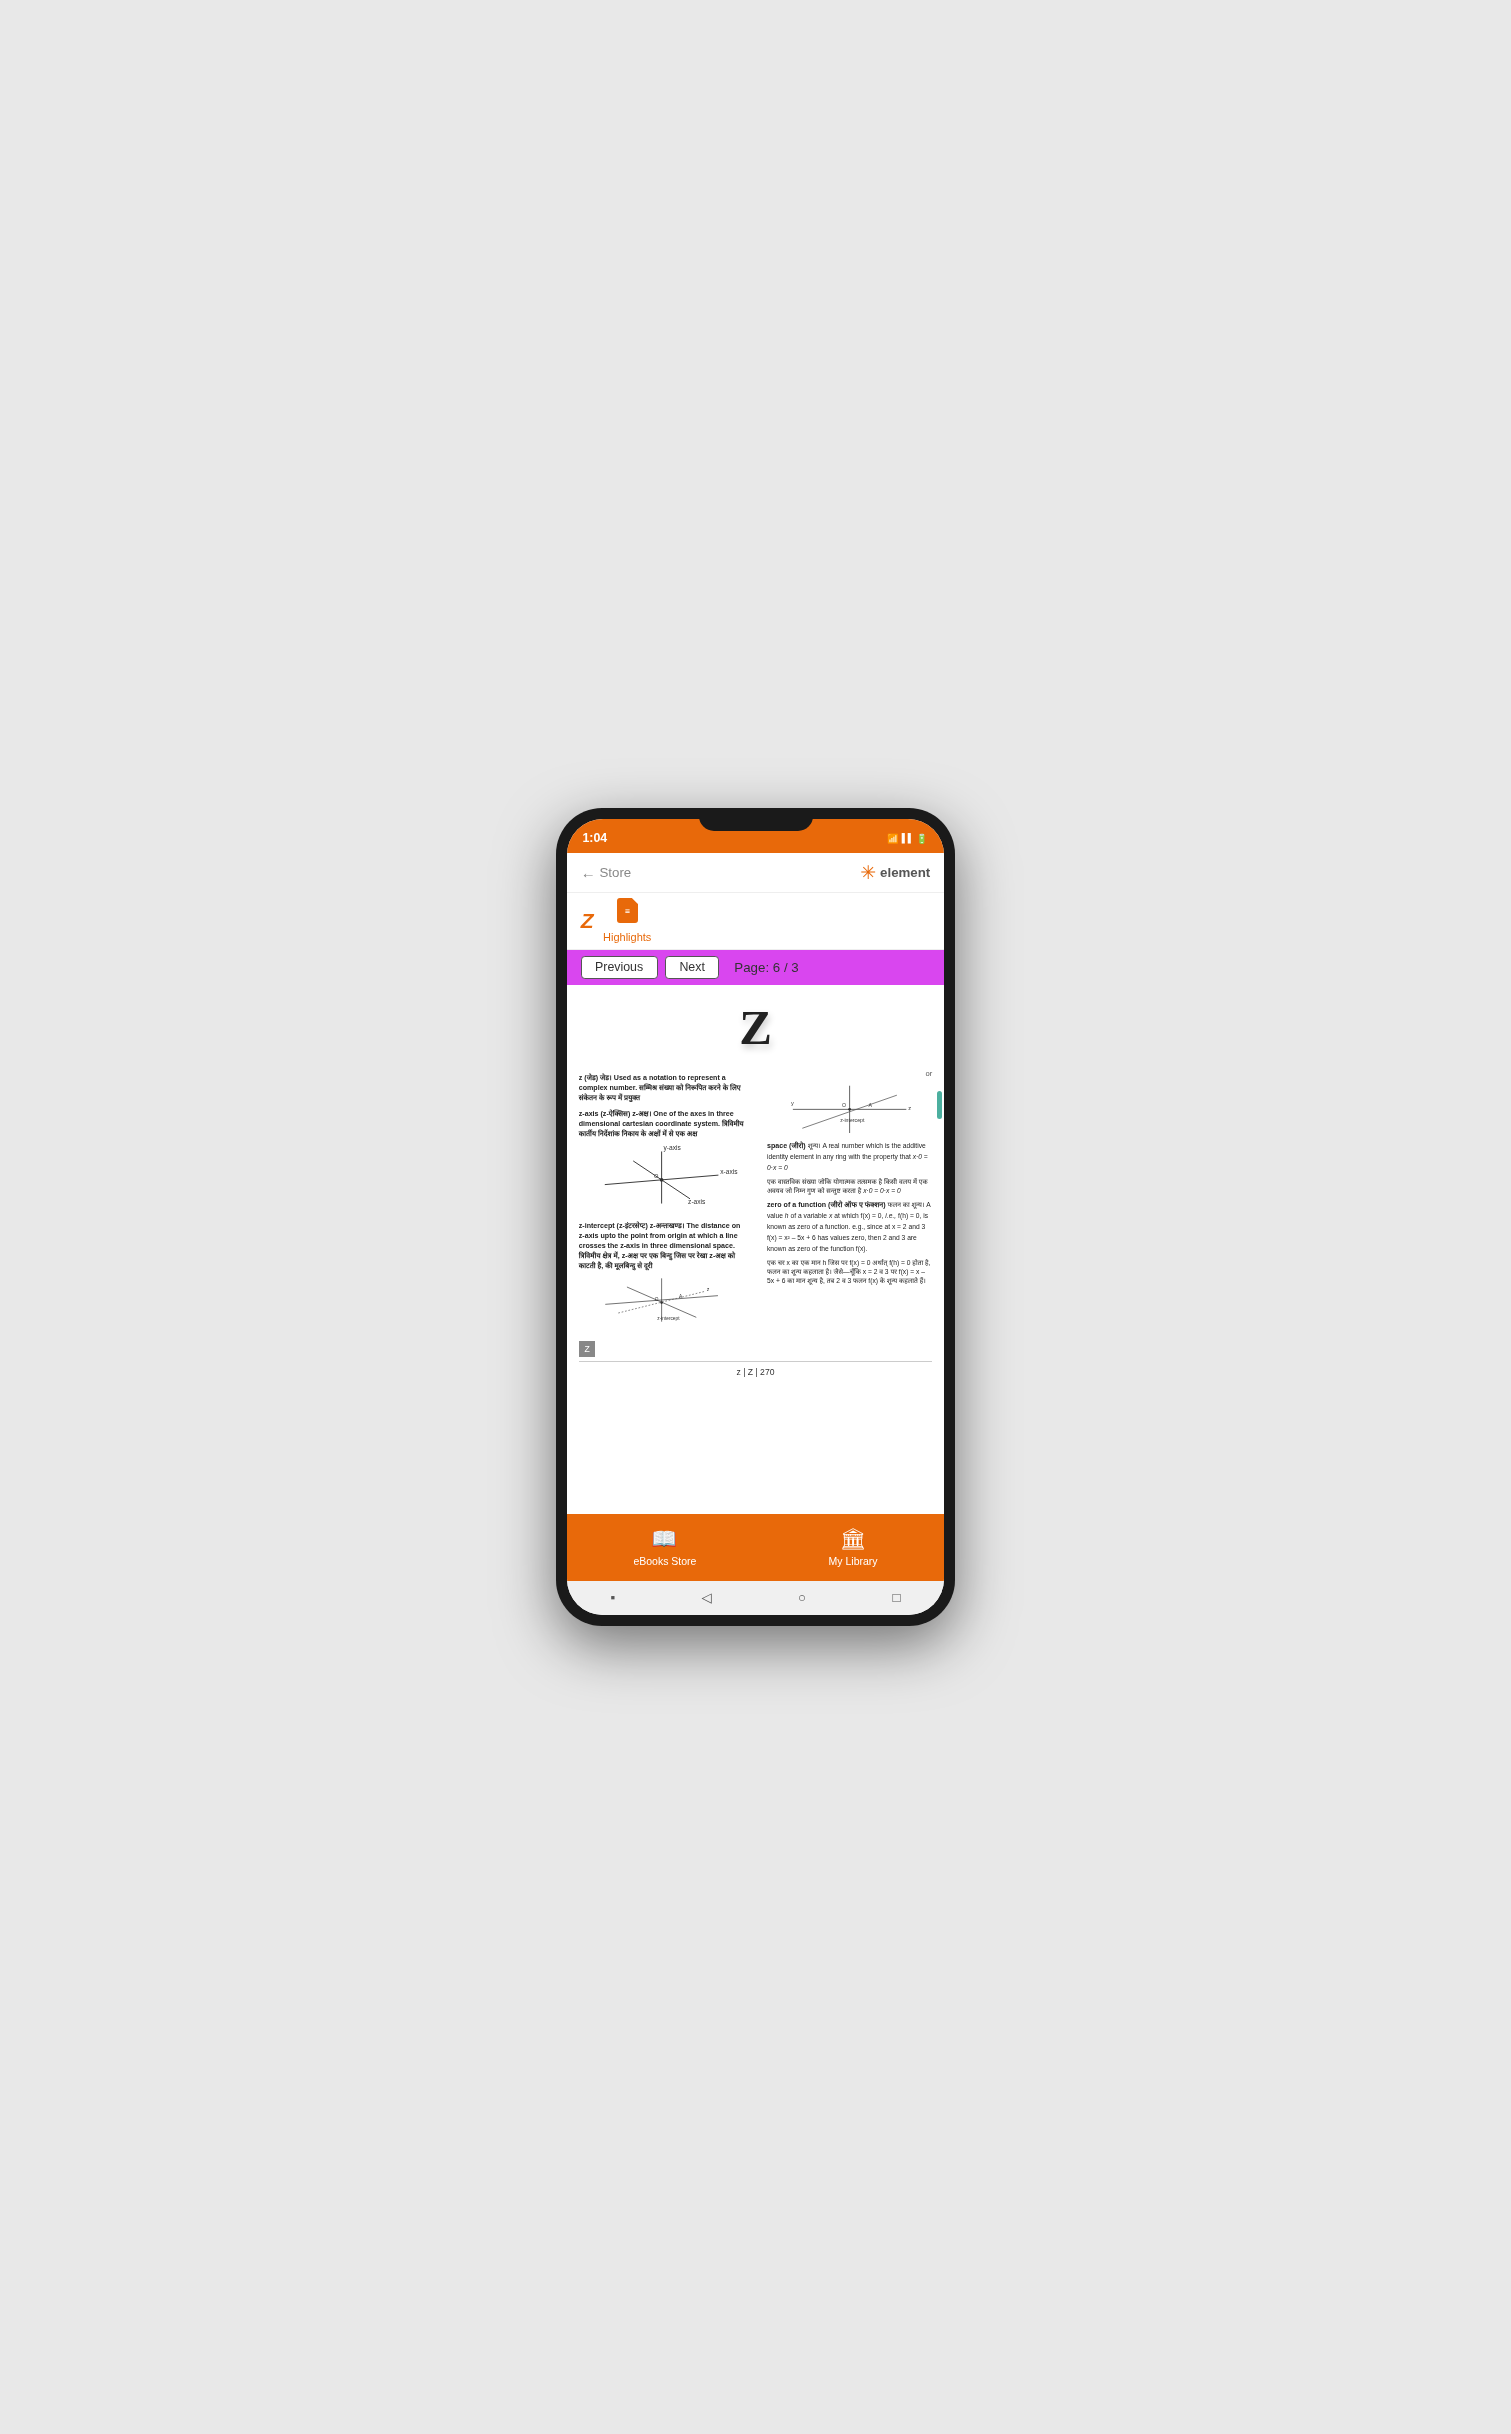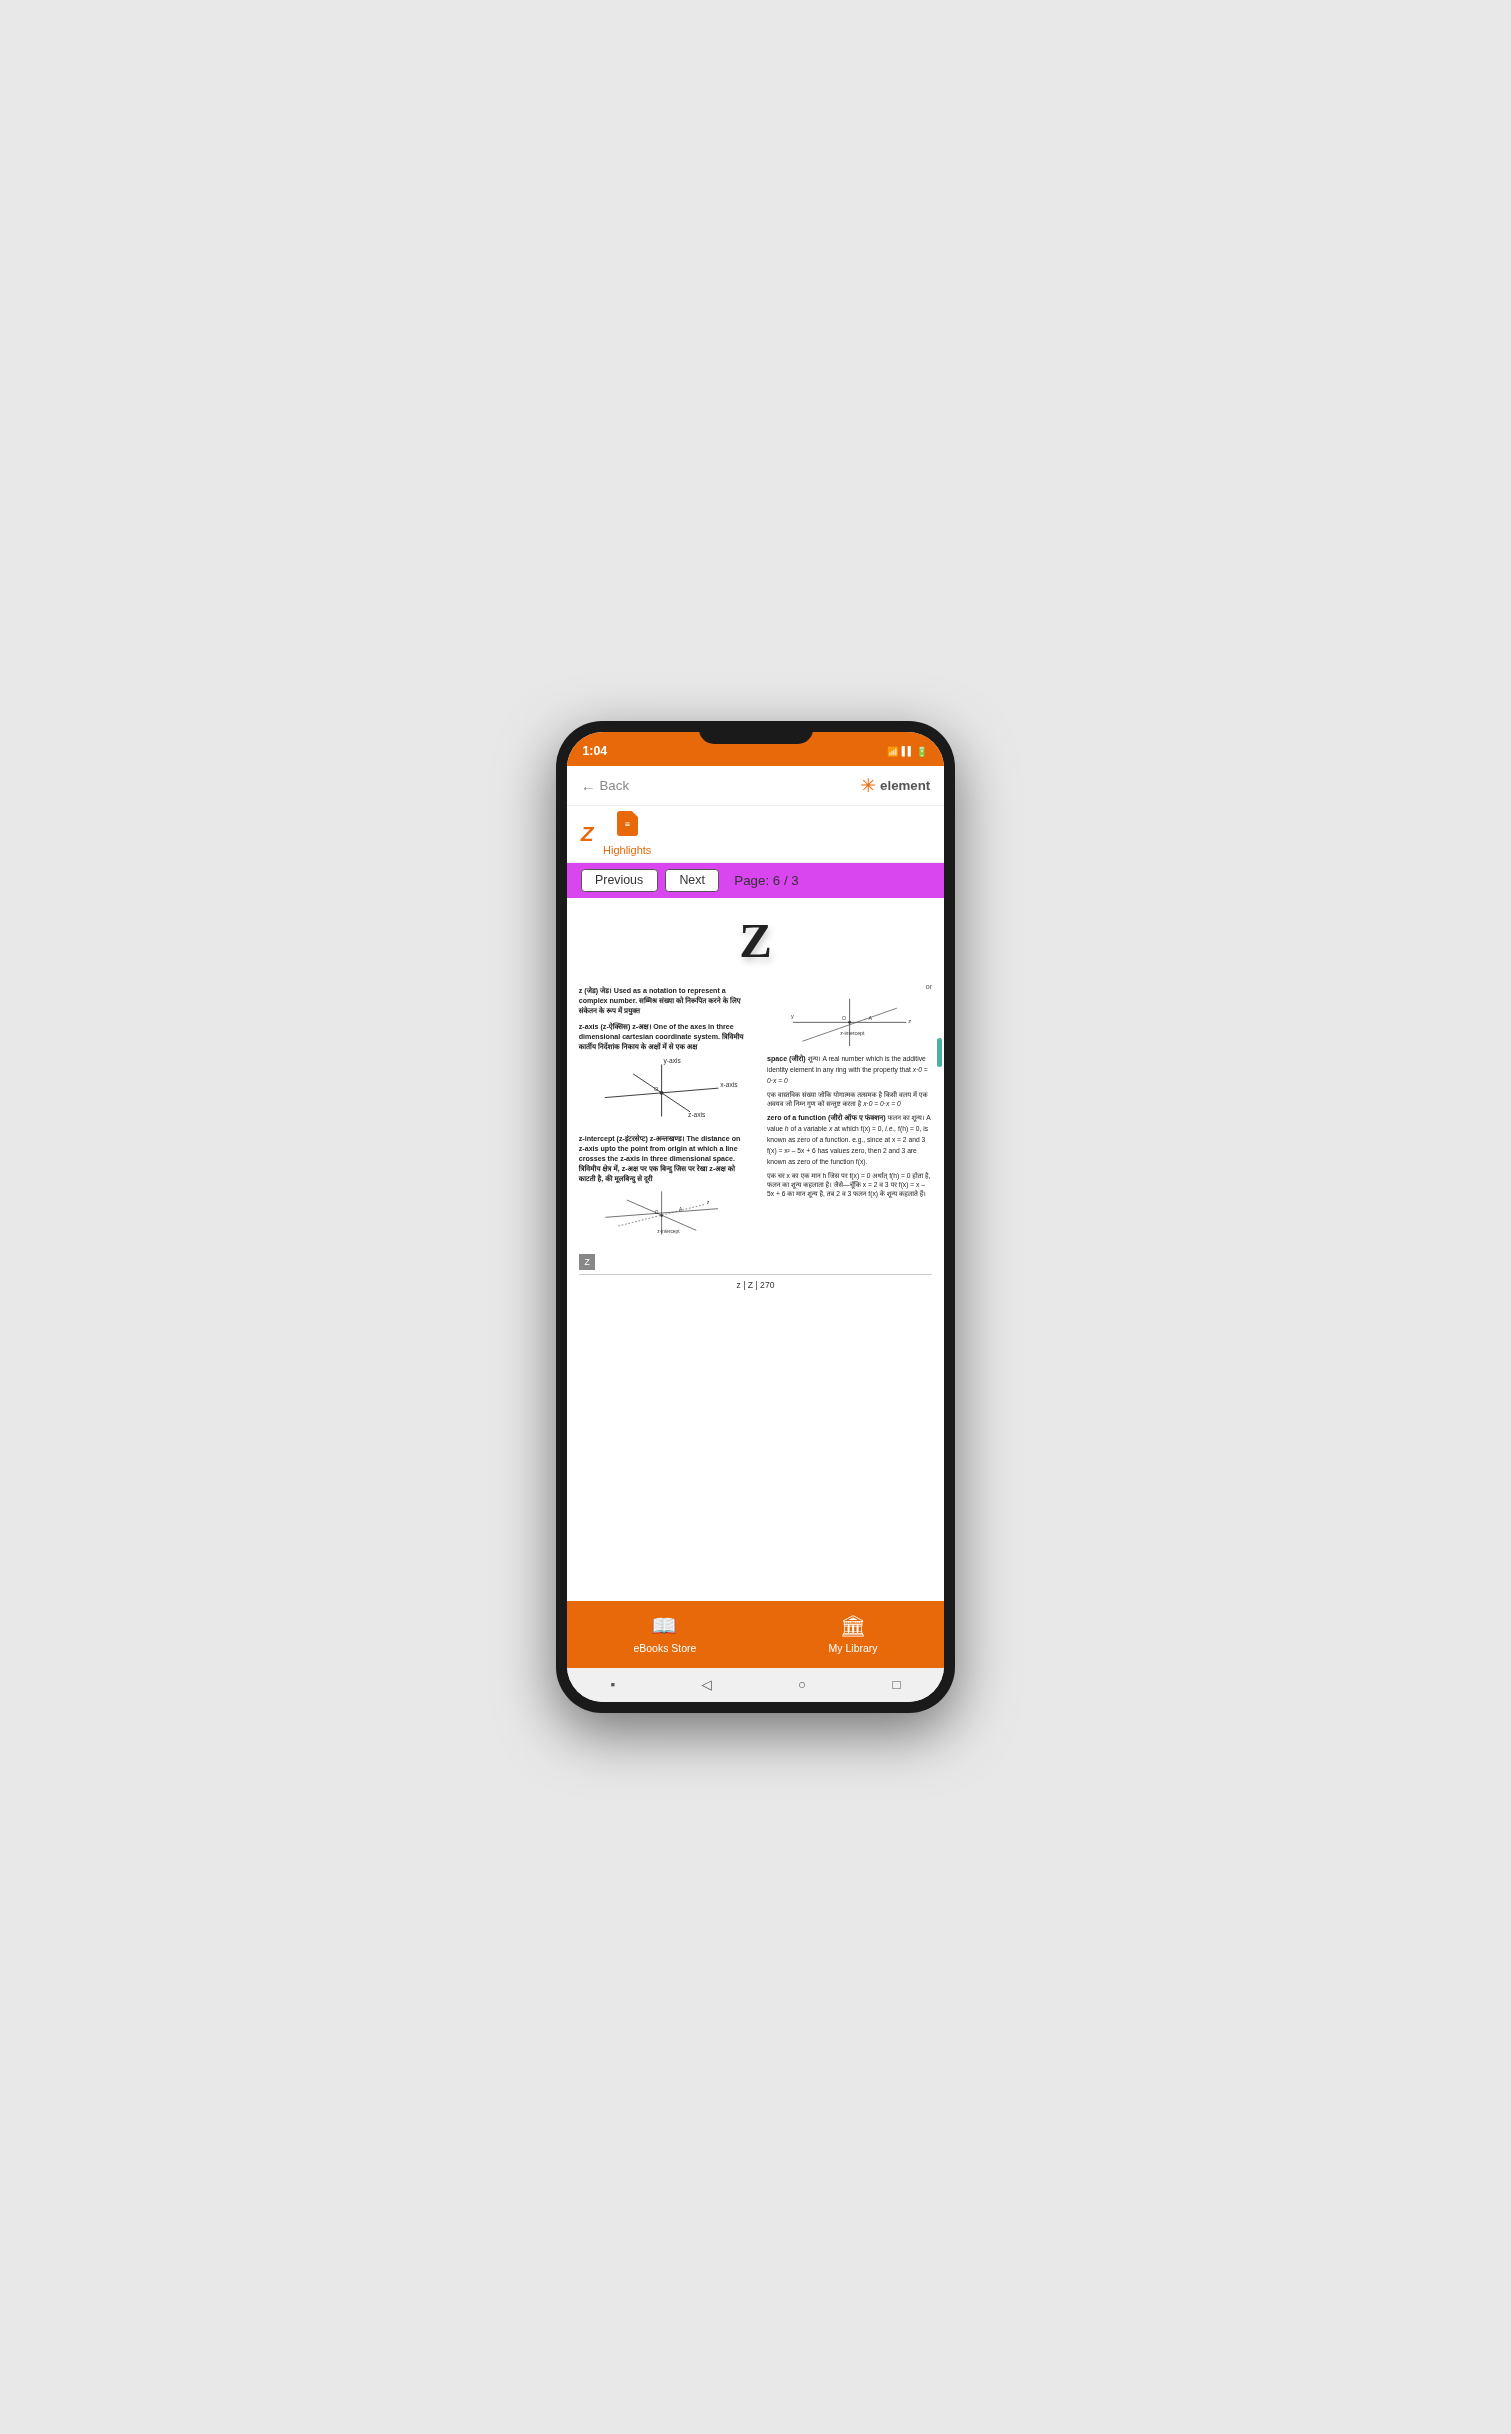--- a/index.html
+++ b/index.html
@@ -6,21 +6,21 @@
     body {
       background: #e8e8e8;
       display: flex;
       justify-content: center;
       align-items: center;
       min-height: 100vh;
       font-family: Arial, sans-serif;
     }
     .phone-outer {
       width: 399px;
-      height: 992px;
+      height: 818px;
       background: #1a1a1a;
       border-radius: 46px;
       padding: 11.4px;
       box-shadow: 0 19px 57px rgba(0,0,0,0.5);
       position: relative;
     }
     .phone-inner {
       width: 100%;
       height: 100%;
       background: #fff;
@@ -305,21 +305,21 @@
       <div class="status-icons">
         <span class="status-icon">📶</span>
         <span class="status-icon" style="font-size:8.6px;">▌▌</span>
         <span class="status-icon">🔋</span>
       </div>
     </div>
 
     <div class="top-bar">
       <div class="back-btn">
         <span class="back-arrow">←</span>
-        <span>Back</span>
+        <span>Store</span>
       </div>
       <div class="arihant-logo">
         <span class="arihant-star">✳</span>
         <span class="arihant-text">element</span>
       </div>
     </div>
 
     <div class="highlights-bar">
       <span class="z-letter">Z</span>
       <div class="highlights-icon-wrapper">

